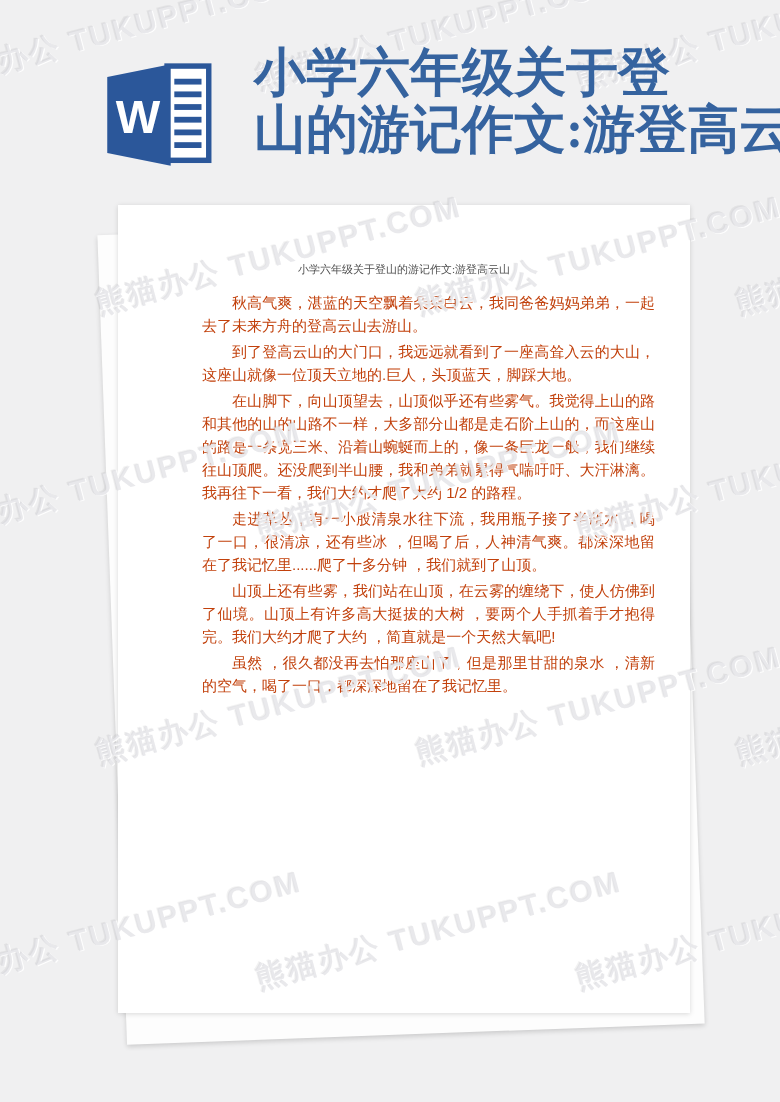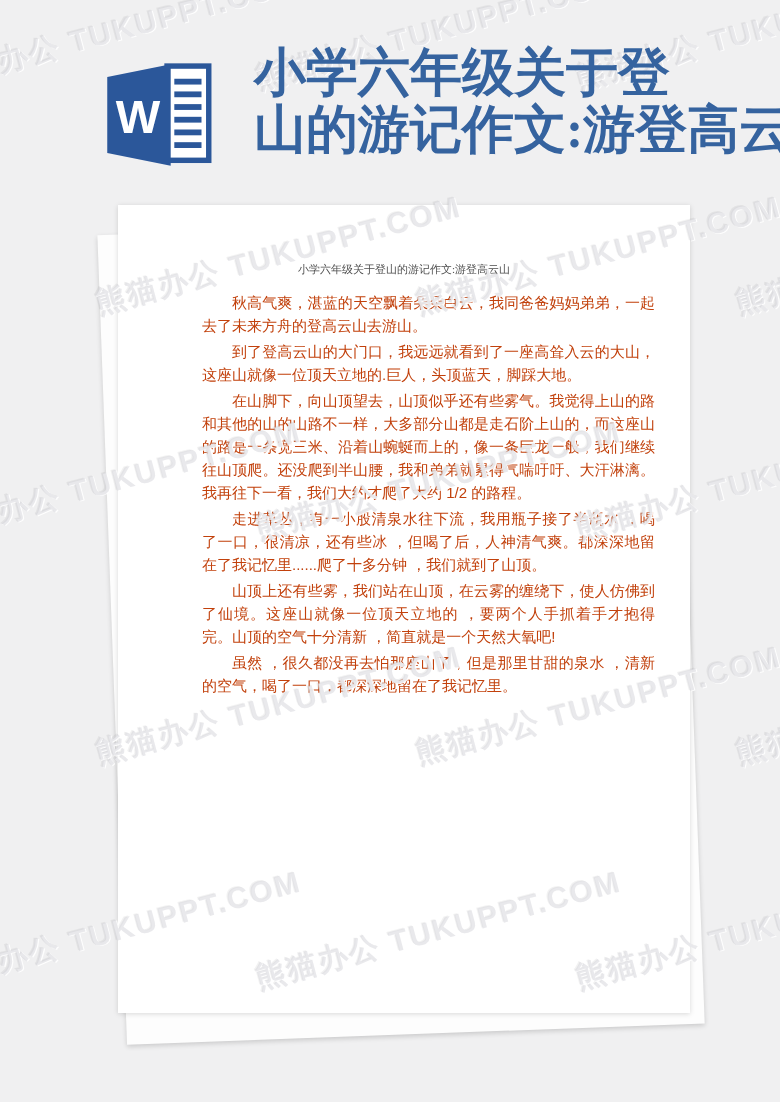--- a/index.html
+++ b/index.html
@@ -100,21 +100,21 @@
 
 <div class="back-page"></div>
 
 <div class="doc-page">
   <div class="doc-title">小学六年级关于登山的游记作文:游登高云山</div>
   <div class="doc-body" id="doc-body">
       <p>秋高气爽，湛蓝的天空飘着朵朵白云，我同爸爸妈妈弟弟，一起去了未来方舟的登高云山去游山。</p>
       <p>到了登高云山的大门口，我远远就看到了一座高耸入云的大山，这座山就像一位顶天立地的.巨人，头顶蓝天，脚踩大地。</p>
       <p>在山脚下，向山顶望去，山顶似乎还有些雾气。我觉得上山的路和其他的山的山路不一样，大多部分山都是走石阶上山的，而这座山的路是一条宽三米、沿着山蜿蜒而上的，像一条巨龙一般，我们继续往山顶爬。还没爬到半山腰，我和弟弟就累得气喘吁吁、大汗淋漓。我再往下一看，我们大约才爬了大约 1/2 的路程。</p>
       <p>走进草丛，有一小股清泉水往下流，我用瓶子接了半瓶水 ，喝了一口，很清凉，还有些冰 ，但喝了后，人神清气爽。都深深地留在了我记忆里......爬了十多分钟 ，我们就到了山顶。</p>
-      <p>山顶上还有些雾，我们站在山顶，在云雾的缠绕下，使人仿佛到了仙境。这座山就像一位顶天立地的 ，要两个人手抓着手才抱得完。山顶的空气十分清新 ，简直就是一个天然大氧吧!</p>
+      <p>山顶上还有些雾，我们站在山顶，在云雾的缠绕下，使人仿佛到了仙境。山顶上有许多高大挺拔的大树 ，要两个人手抓着手才抱得完。我们大约才爬了大约 ，简直就是一个天然大氧吧!</p>
       <p>虽然 ，很久都没再去怕那座山了，但是那里甘甜的泉水 ，清新的空气，喝了一口，都深深地留在了我记忆里。</p>
     </div>
 </div>
 
 <div class="wm-layer" id="wm-layer">
     <span class="wm" style="left: -70px; top: 10px;">熊猫办公 TUKUPPT.COM</span>
     <span class="wm" style="left: 250px; top: 10px;">熊猫办公 TUKUPPT.COM</span>
     <span class="wm" style="left: 570px; top: 10px;">熊猫办公 TUKUPPT.COM</span>
     <span class="wm" style="left: 90px; top: 235px;">熊猫办公 TUKUPPT.COM</span>
     <span class="wm" style="left: 410px; top: 235px;">熊猫办公 TUKUPPT.COM</span>

